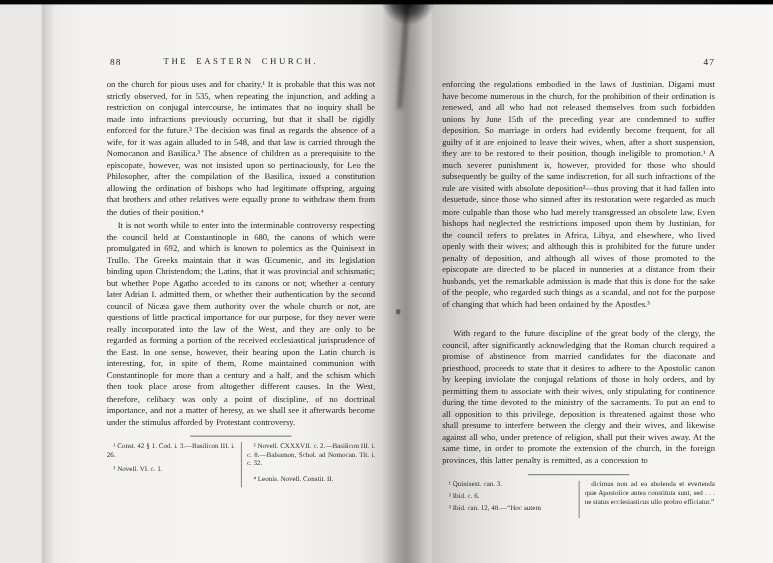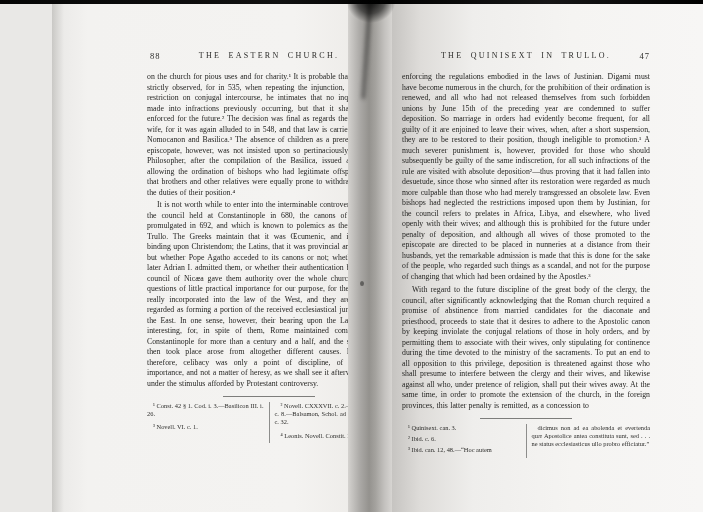--- a/index.html
+++ b/index.html
@@ -13,23 +13,23 @@
     background:linear-gradient(90deg,#050505 0%,#111 40%,#000 55%,#161616 78%,#000 100%);z-index:6;}
   
   .fore-edge{position:absolute;left:0;top:0;bottom:0;width:38px;z-index:5;
     background:
       linear-gradient(180deg,rgba(0,0,0,.55) 0,rgba(0,0,0,0) 16px),
       linear-gradient(0deg,rgba(0,0,0,.28) 0,rgba(0,0,0,0) 70px),
       repeating-linear-gradient(90deg,
         #8f8e8c 0px,#d8d7d5 2px,#aeada b 3px,#e9e8e6 5px,#9b9a98 7px,#c9c8c6 9px,#a3a2a0 11px);
   }
   .page{position:absolute;top:0;height:512px;}
-  .page-left{left:52px;width:310px;
+  .page-left{left:38px;width:310px;
     background:linear-gradient(90deg,#c9c8c5 0px,#eceb e9 12px,#f3f2f0 36px,#f4f3f1 70%,#ece ae7 93%,#d8d6d3 100%);
-    background:linear-gradient(90deg,#c9c8c5 0px,#ecebe9 12px,#f3f2f0 36px,#f4f3f1 70%,#eceae7 93%,#d8d6d3 100%);padding-left:36px;}
+    background:linear-gradient(90deg,#c9c8c5 0px,#ecebe9 12px,#f3f2f0 36px,#f4f3f1 70%,#eceae7 93%,#d8d6d3 100%);}
   .page-right{left:392px;width:311px;
     background:linear-gradient(90deg,#c6c4c1 0%,#dedcd9 9%,#efeeec 26%,#f5f4f2 58%,#f7f6f5 100%);}
   .gutter{position:absolute;left:348px;top:0;width:44px;height:512px;z-index:4;
     background:linear-gradient(90deg,#d4d2cf 0%,#aaa8a5 28%,#94928e 48%,#a5a39f 63%,#c2c0bd 82%,#d7d5d2 100%);}
   .gutter .crease{position:absolute;left:17px;top:4px;width:3px;height:95px;
     background:rgba(15,15,15,.6);filter:blur(2px);transform:rotate(4deg);}
   .gutter .speck{position:absolute;left:12px;top:281px;width:4px;height:5px;
     background:rgba(40,40,38,.55);border-radius:50%;filter:blur(.5px);}
   .gutter-top-wedge{position:absolute;left:338px;top:0;width:66px;height:32px;z-index:6;
     background:radial-gradient(ellipse 52% 100% at 50% 0%,rgba(0,0,0,.92) 0%,rgba(0,0,0,.55) 42%,rgba(0,0,0,0) 72%);}
@@ -38,21 +38,21 @@
   .page-left .inner{padding:51px 7px 0 59px;}
   .page-right .inner{padding:51px 53px 0 10px;}
   .pagehead{position:relative;height:13px;}
   .runtitle{display:block;text-align:center;font-size:8px;letter-spacing:2.3px;
     word-spacing:3px;color:#2b2b29;white-space:nowrap;}
   .pagenum{position:absolute;top:0;font-size:8.5px;color:#2b2b29;letter-spacing:1px;}
   .pagenum.pn-left{left:3px;}
   .pagenum.pn-right{right:0;}
   .body{margin:8px 0 0;font-size:7.8px;line-height:10.5px;text-align:justify;
     color:#242422;word-spacing:.4px;}
-  .body.indent{text-indent:10px;margin-top:3px;}
+  .body.indent{text-indent:10px;margin-top:16px;}
   .body.spaced{margin-top:2px;}
   .fnrule{width:92px;height:1px;background:#7d7d7b;margin:7px auto 5px;}
   .footnotes{display:flex;font-size:6.4px;line-height:8.2px;color:#2e2e2c;}
   .fncol{flex:1 1 50%;min-width:0;}
   .fncol .fn{margin:0 0 3px;text-align:justify;text-indent:6px;}
   .fncol.c1{padding-right:5px;}
   .fncol.c2{border-left:1px solid #8d8d8b;padding-left:5px;}
   .fn.gap{margin-top:5px;}
 </style>
 </head>
@@ -87,21 +87,20 @@
 
   <div class="gutter">
     <div class="crease"></div>
     <div class="speck"></div>
   </div>
   <div class="gutter-top-wedge"></div>
 
   <div class="page page-right">
     <div class="inner">
       <div class="pagehead">
-        <span class="runtitle">THE QUINISEXT IN TRULLO.</span>
         <span class="pagenum pn-right">47</span>
       </div>
       <p class="body">enforcing the regulations embodied in the laws of Justinian.  Digami must have become numerous in the church, for the prohibition of their ordination is renewed, and all who had not released themselves from such forbidden unions by June 15th of the preceding year are condemned to suffer deposition.  So marriage in orders had evidently become frequent, for all guilty of it are enjoined to leave their wives, when, after a short suspension, they are to be restored to their position, though ineligible to promotion.¹  A much severer punishment is, however, provided for those who should subsequently be guilty of the same indiscretion, for all such infractions of the rule are visited with absolute deposition²—thus proving that it had fallen into desuetude, since those who sinned after its restoration were regarded as much more culpable than those who had merely transgressed an obsolete law.  Even bishops had neglected the restrictions imposed upon them by Justinian, for the council refers to prelates in Africa, Libya, and elsewhere, who lived openly with their wives; and although this is prohibited for the future under penalty of deposition, and although all wives of those promoted to the episcopate are directed to be placed in nunneries at a distance from their husbands, yet the remarkable admission is made that this is done for the sake of the people, who regarded such things as a scandal, and not for the purpose of changing that which had been ordained by the Apostles.³</p>
       <p class="body indent">With regard to the future discipline of the great body of the clergy, the council, after significantly acknowledging that the Roman church required a promise of abstinence from married candidates for the diaconate and priesthood, proceeds to state that it desires to adhere to the Apostolic canon by keeping inviolate the conjugal relations of those in holy orders, and by permitting them to associate with their wives, only stipulating for continence during the time devoted to the ministry of the sacraments.  To put an end to all opposition to this privilege, deposition is threatened against those who shall presume to interfere between the clergy and their wives, and likewise against all who, under pretence of religion, shall put their wives away.  At the same time, in order to promote the extension of the church, in the foreign provinces, this latter penalty is remitted, as a concession to</p>
       <div class="fnrule"></div>
       <div class="footnotes">
         <div class="fncol c1">
           <p class="fn">¹ Quinisext. can. 3.</p>
           <p class="fn">² Ibid. c. 6.</p>
           <p class="fn">³ Ibid. can. 12, 48.—“Hoc autem</p>

